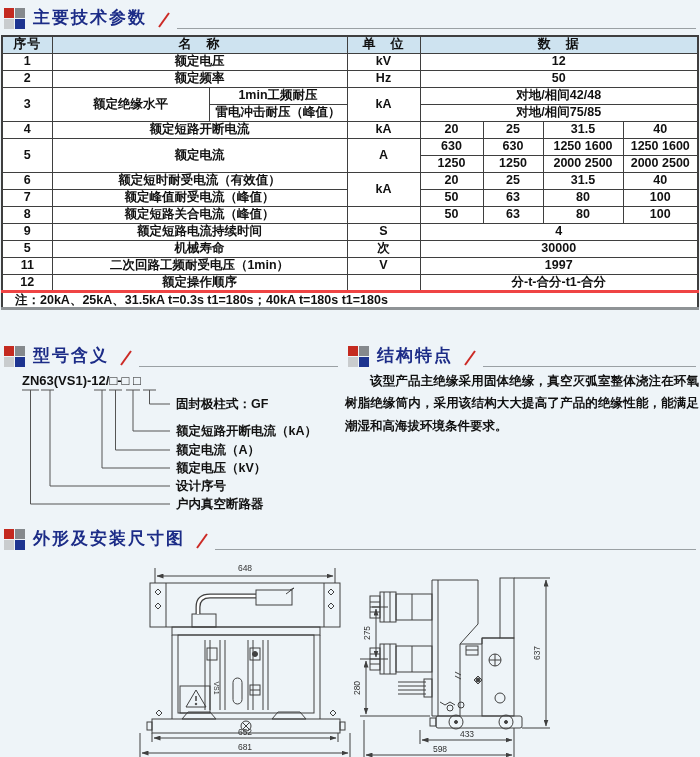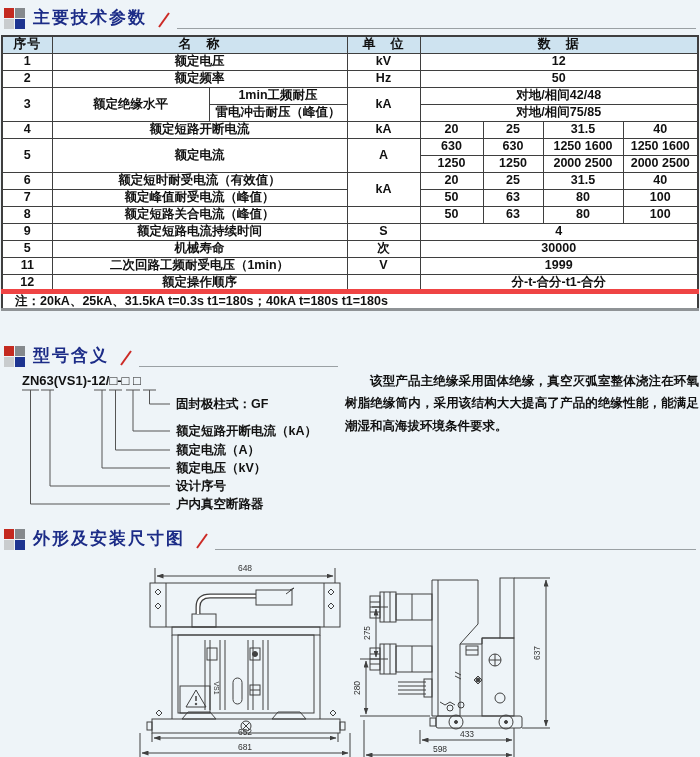--- a/index.html
+++ b/index.html
@@ -21,21 +21,21 @@
   
   table.spec{position:absolute;top:35px;left:1px;width:698px;border-collapse:collapse;table-layout:fixed;
     background:#ffffff;border:2px solid #3f3f3f;border-bottom:3px solid #8f9396;}
   table.spec td,table.spec th{border:1px solid #3f3f3f;font-size:12.5px;font-weight:bold;color:#111;
     text-align:center;padding:0;line-height:1.15;overflow:hidden;white-space:nowrap;}
   table.spec tr{height:17px;}
   tr.hd{height:22px;}
   tr.hd th{background:#cee3f0;font-size:13px;letter-spacing:1px;}
   td.nm{text-align:left;padding-left:14px;}
   tr.notes{height:21px;}
-  tr.notes td{text-align:left;padding-left:12px;border-top:5px solid #ef4444;}
+  tr.notes td{text-align:left;padding-left:12px;border-top:3px solid #ef4444;}
 
   
   #structure-par{position:absolute;top:370px;left:345px;width:354px;font-size:12.5px;font-weight:600;
     color:#111;line-height:1.78;text-align:justify;text-indent:2em;}
   svg text{font-family:"Liberation Sans",sans-serif;}
   .dg{position:absolute;}
 </style>
 </head>
 <body>
 
@@ -155,21 +155,21 @@
     <tr>
       <td>5</td>
       <td class="nm" colspan="2">机械寿命</td>
       <td>次</td>
       <td colspan="4">30000</td>
     </tr>
     <tr>
       <td>11</td>
       <td class="nm" colspan="2">二次回路工频耐受电压（1min）</td>
       <td>V</td>
-      <td colspan="4">1999</td>
+      <td colspan="4">1997</td>
     </tr>
     <tr>
       <td>12</td>
       <td class="nm" colspan="2">额定操作顺序</td>
       <td></td>
       <td colspan="4">分-t-合分-t1-合分</td>
     </tr>
     <tr class="notes">
       <td colspan="8">注：20kA、25kA、31.5kA  t=0.3s t1=180s；40kA t=180s t1=180s</td>
     </tr>
@@ -204,20 +204,33 @@
     </g>
     <text x="4" y="16" font-size="13" font-weight="bold" fill="#111">ZN63(VS1)-12/□-□ □</text>
     <text x="158" y="39" font-size="12.5" font-weight="600" fill="#111">固封极柱式：GF</text>
     <text x="158" y="66" font-size="12.5" font-weight="600" fill="#111">额定短路开断电流（kA）</text>
     <text x="158" y="85" font-size="12.5" font-weight="600" fill="#111">额定电流（A）</text>
     <text x="158" y="103" font-size="12.5" font-weight="600" fill="#111">额定电压（kV）</text>
     <text x="158" y="121" font-size="12.5" font-weight="600" fill="#111">设计序号</text>
     <text x="158" y="139" font-size="12.5" font-weight="600" fill="#111">户内真空断路器</text>
   </svg>
 
+  <div class="sec" style="top:343px;left:348px;width:348px;">
+    <span class="sqicon">
+        <i class="sq-r"></i>
+        <i class="sq-g1"></i>
+        <i class="sq-g2"></i>
+        <i class="sq-b"></i>
+      </span>
+    <span class="sec-title">结构特点</span>
+    <svg class="slash" width="14" height="18">
+        <line x1="12" y1="2" x2="2" y2="16" stroke="#cc2a25" stroke-width="2"></line>
+      </svg>
+    <span class="rule"></span>
+  </div>
 
   <div id="structure-par">该型产品主绝缘采用固体绝缘，真空灭弧室整体浇注在环氧树脂绝缘筒内，采用该结构大大提高了产品的绝缘性能，能满足潮湿和高海拔环境条件要求。</div>
 
   <div class="sec" style="top:526px;left:4px;width:692px;">
     <span class="sqicon">
         <i class="sq-r"></i>
         <i class="sq-g1"></i>
         <i class="sq-g2"></i>
         <i class="sq-b"></i>
       </span>

